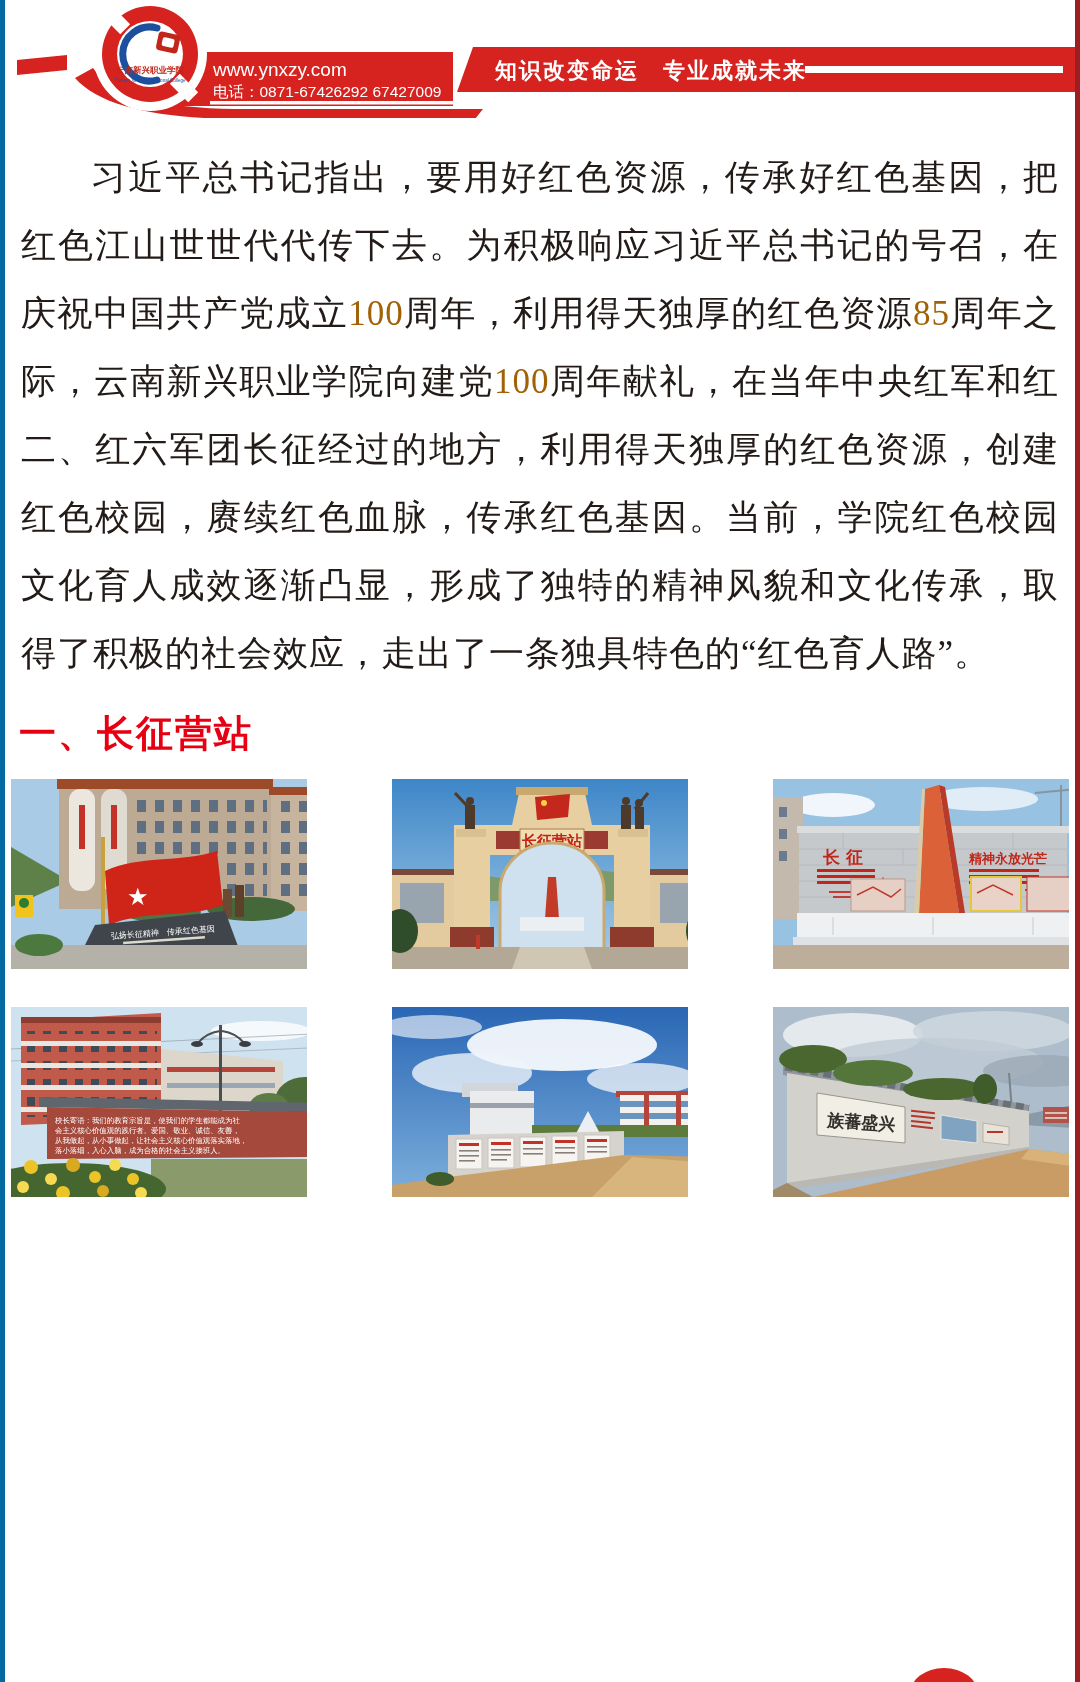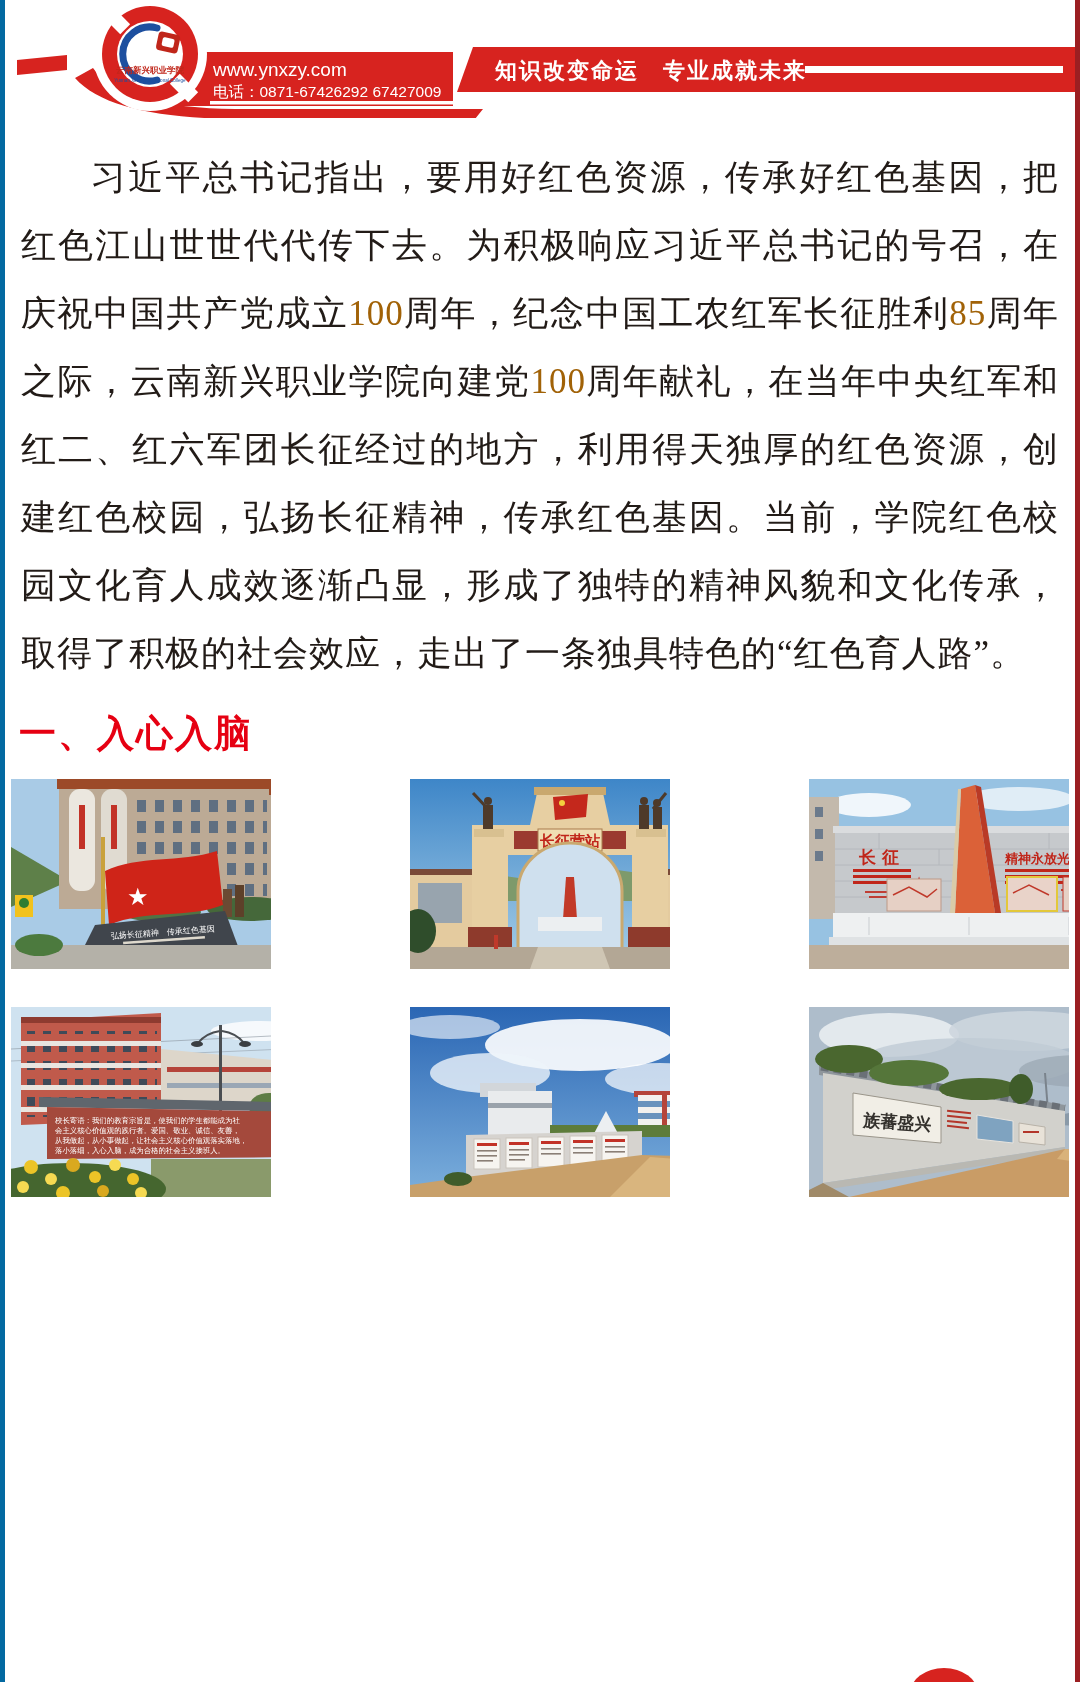--- a/index.html
+++ b/index.html
@@ -22,21 +22,21 @@
   }
   .body-text.tight { margin-top:36px; line-height:52px; }
   .hl { color:#a16207; }
   .section-heading {
     margin:26px 0 0 14px; font-size:37px; line-height:40px; font-weight:900;
     color:#e60012; letter-spacing:2px; font-family:"Liberation Sans", sans-serif;
   }
   .section-heading.s2 { margin-top:44px; }
   .photo-row { display:flex; justify-content:space-between; padding:0 6px; margin-top:25px; }
   .photo-row.row2 { margin-top:38px; }
-  figure.photo { margin:0; width:260px; height:190px; overflow:hidden; background:#fdba74; }
+  figure.photo { margin:0; width:296px; height:190px; overflow:hidden; background:#fdba74; }
   figure.photo svg { display:block; }
   .bottom-dot {
     position:absolute; left:905px; top:1668px; width:68px; height:52px;
     background:#d7231f; border-radius:50%;
   }
 </style>
 </head>
 <body>
 
 <div class="page">
@@ -70,23 +70,23 @@
       <text x="208" y="97" font-size="15.5" fill="#ffffff">电话：0871-67426292  67427009</text>
       <rect x="205" y="101" width="243" height="3.5" fill="#ffffff"></rect>
 
       <polygon points="468,47 1070,47 1070,92 452,92" fill="#d7231f"></polygon>
       <text x="490" y="78" font-size="22" font-weight="bold" fill="#ffffff" letter-spacing="2">知识改变命运　专业成就未来</text>
       <rect x="800" y="66" width="258" height="7" fill="#ffffff"></rect>
     </svg>
   </header>
 
 
-  <p class="body-text"><span>习近平总书记指出，要用好红色资源，传承好红色基因，把红色江山世世代代传下去。为积极响应习近平总书记的号召，在庆祝中国共产党成立</span><span class="hl">100</span><span>周年，纪念中国工农红军长征胜利</span><span class="hl">85</span><span>周年之际，云南新兴职业学院向建党</span><span class="hl">100</span><span>周年献礼，在当年中央红军和红二、红六军团长征经过的地方，利用得天独厚的红色资源，创建红色校园，弘扬长征精神，传承红色基因。当前，学院红色校园文化育人成效逐渐凸显，形成了独特的精神风貌和文化传承，取得了积极的社会效应，走出了一条独具特色的“红色育人路”。</span></p>
-
-  <h2 class="section-heading">一、入心入脑</h2>
+  <p class="body-text"><span>习近平总书记指出，要用好红色资源，传承好红色基因，把红色江山世世代代传下去。为积极响应习近平总书记的号召，在庆祝中国共产党成立</span><span class="hl">100</span><span>周年，利用得天独厚的红色资源</span><span class="hl">85</span><span>周年之际，云南新兴职业学院向建党</span><span class="hl">100</span><span>周年献礼，在当年中央红军和红二、红六军团长征经过的地方，利用得天独厚的红色资源，创建红色校园，赓续红色血脉，传承红色基因。当前，学院红色校园文化育人成效逐渐凸显，形成了独特的精神风貌和文化传承，取得了积极的社会效应，走出了一条独具特色的“红色育人路”。</span></p>
+
+  <h2 class="section-heading">一、长征营站</h2>
 
   <div class="photo-row">
 
     <figure class="photo">
       <svg viewBox="0 0 320 190" width="320" height="190">
         <defs>
           <pattern id="p1win" width="18" height="21" patternUnits="userSpaceOnUse">
               <rect width="9" height="12" fill="#5f6f81"></rect>
             </pattern>
         </defs>

